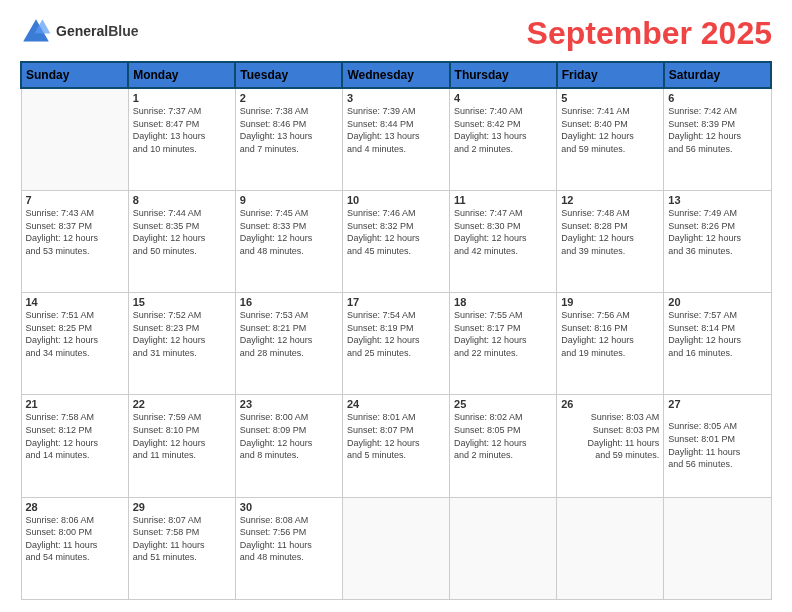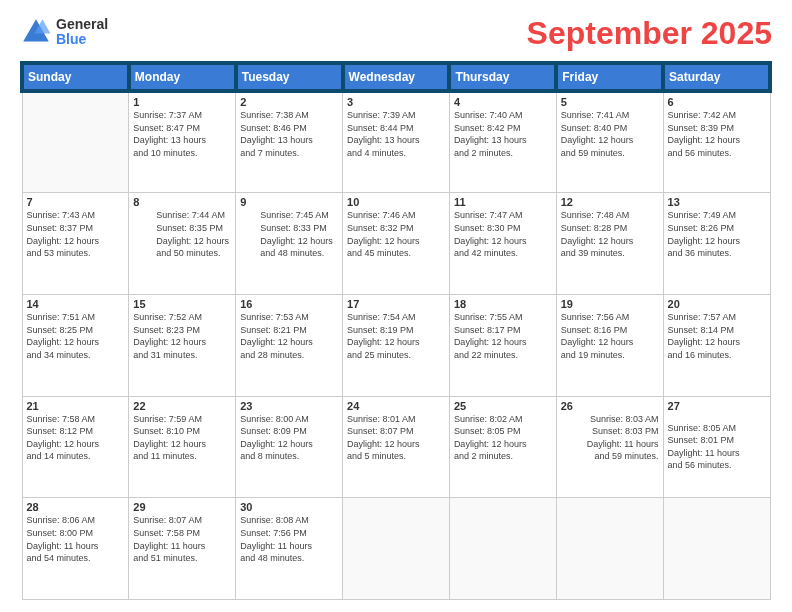--- a/index.html
+++ b/index.html
@@ -23,32 +23,31 @@
       align-items: flex-start;
       margin-bottom: 10px;
     }
     .logo {
       display: flex;
       align-items: center;
       gap: 4px;
     }
     .logo-text {
       display: flex;
-      flex-direction: column;
       line-height: 1.1;
     }
     .logo-general {
       font-size: 14px;
       font-weight: bold;
       color: #333;
     }
     .logo-blue {
       font-size: 14px;
       font-weight: bold;
-      color: #3b82f6;
+      color: #404040;
     }
     .logo-icon {
       width: 32px;
       height: 32px;
     }
     .title-block {
       text-align: right;
     }
     .month-title {
       font-size: 32px;
@@ -62,26 +61,26 @@
     }
     .calendar {
       flex: 1;
       border: 1px solid #ccc;
       border-collapse: collapse;
       width: 100%;
       table-layout: fixed;
     }
     .calendar th {
       background: #3a7bd5;
-      color: #ffffff;
+      color: #000000;
       font-size: 12px;
       font-weight: bold;
       padding: 5px 4px;
       text-align: left;
-      border: 4px solid #0c4a6e;
+      border: 2px solid #0c4a6e;
     }
     .calendar td {
       border: 1px solid #ccc;
       vertical-align: top;
       padding: 3px 4px;
       font-size: 9.5px;
       color: #333;
       height: 88px;
     }
     .day-number {
@@ -181,28 +180,28 @@
         <tr>
           <td>
             <span class="day-number">7</span>
             <div class="day-info" style="white-space: pre-line;">Sunrise: 7:43 AM
 Sunset: 8:37 PM
 Daylight: 12 hours
 and 53 minutes.</div>
           </td>
           <td>
             <span class="day-number">8</span>
-            <div class="day-info" style="white-space: pre-line; margin-left: 23px;">Sunrise: 7:44 AM
+            <div class="day-info" style="white-space: pre-line;">Sunrise: 7:44 AM
 Sunset: 8:35 PM
 Daylight: 12 hours
 and 50 minutes.</div>
           </td>
           <td>
             <span class="day-number">9</span>
-            <div class="day-info" style="white-space: pre-line; margin-left: 20px;">Sunrise: 7:45 AM
+            <div class="day-info" style="white-space: pre-line;">Sunrise: 7:45 AM
 Sunset: 8:33 PM
 Daylight: 12 hours
 and 48 minutes.</div>
           </td>
           <td>
             <span class="day-number">10</span>
             <div class="day-info" style="white-space: pre-line;">Sunrise: 7:46 AM
 Sunset: 8:32 PM
 Daylight: 12 hours
 and 45 minutes.</div>

